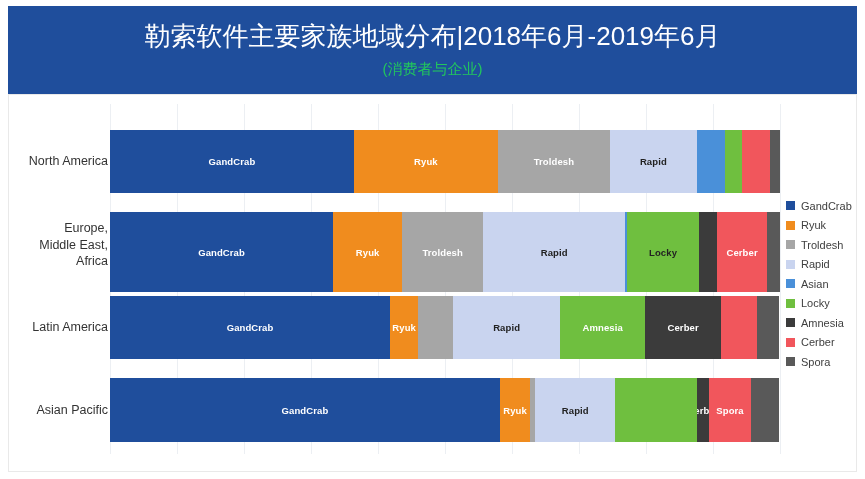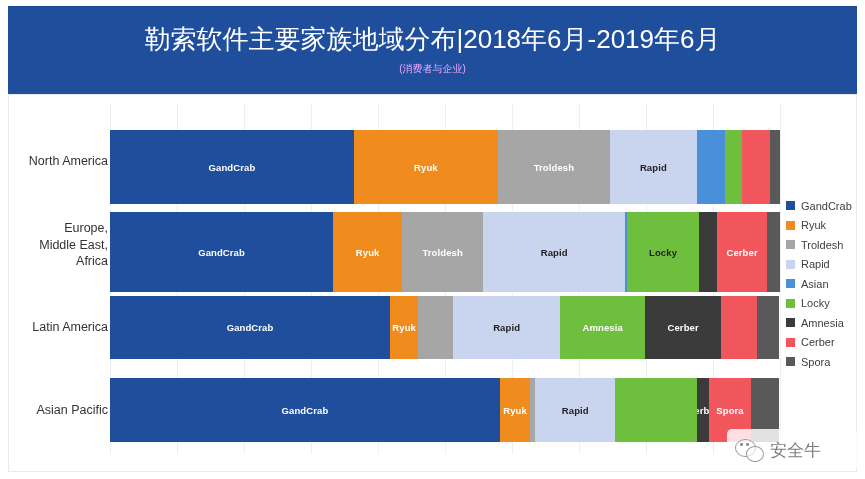--- a/index.html
+++ b/index.html
@@ -33,22 +33,22 @@
   }
   #chart-title {
     color: #ffffff;
     font-size: 26px;
     line-height: 1.15;
     letter-spacing: 0px;
     white-space: nowrap;
     text-align: center;
   }
   #chart-subtitle {
-    color: #f0abfc;
-    font-size: 10px;
+    color: #22c55e;
+    font-size: 15px;
     line-height: 1.2;
     margin-top: 9px;
     text-align: center;
     white-space: nowrap;
   }
 
   
   #plot-frame {
     position: absolute;
     left: 8px;
@@ -211,21 +211,21 @@
         <div class="gridline" style="left: 201px;"></div>
         <div class="gridline" style="left: 268px;"></div>
         <div class="gridline" style="left: 335px;"></div>
         <div class="gridline" style="left: 402px;"></div>
         <div class="gridline" style="left: 469px;"></div>
         <div class="gridline" style="left: 536px;"></div>
         <div class="gridline" style="left: 603px;"></div>
         <div class="gridline" style="left: 670px;"></div>
       </div>
     <div id="bars">
-        <div class="cat-row" style="top: 26px; height: 74px;">
+        <div class="cat-row" style="top: 26px; height: 63px;">
           <div class="cat-label" style="top: 23.25px;">North America</div>
           <div class="bar">
             <div class="seg" style="width: 36.4%; background: rgb(31, 78, 156);">
               <span class="seg-label" style="color: rgb(255, 255, 255);">GandCrab</span>
             </div>
             <div class="seg" style="width: 21.5%; background: rgb(240, 140, 30);">
               <span class="seg-label" style="color: rgb(255, 255, 255);">Ryuk</span>
             </div>
             <div class="seg" style="width: 16.7%; background: rgb(166, 166, 166);">
               <span class="seg-label" style="color: rgb(255, 255, 255);">Troldesh</span>
@@ -348,23 +348,14 @@
       <div class="legend-item">
         <span class="legend-swatch" style="background: rgb(241, 86, 92);"></span>
         <span class="legend-label">Cerber</span>
       </div>
       <div class="legend-item">
         <span class="legend-swatch" style="background: rgb(89, 89, 89);"></span>
         <span class="legend-label">Spora</span>
       </div>
     </div>
 
-  <div id="watermark">
-    <div id="wechat-icon">
-      <div class="bubble-big"></div>
-      <div class="bubble-small"></div>
-      <div class="dot" style="left:5px;top:5px;"></div>
-      <div class="dot" style="left:11px;top:5px;"></div>
-    </div>
-    <div id="watermark-text">安全牛</div>
-  </div>
 
 </div>
 
 </body></html>

